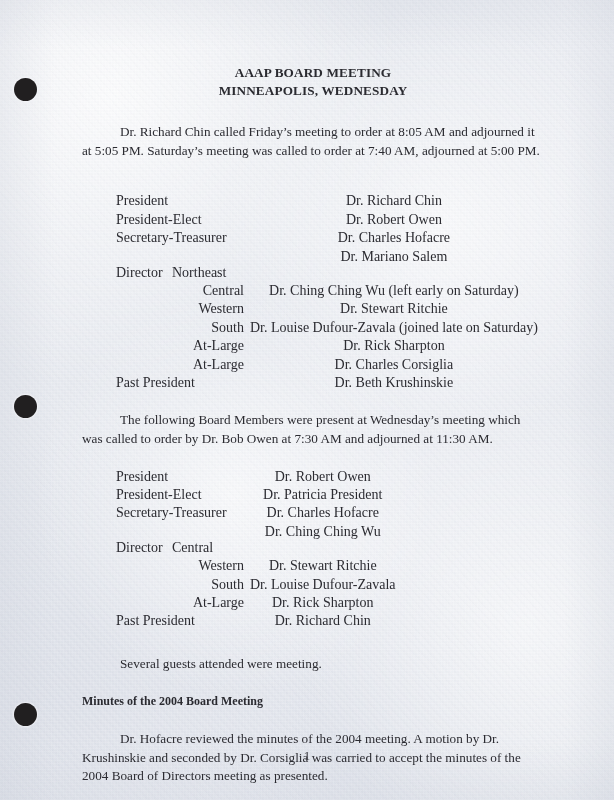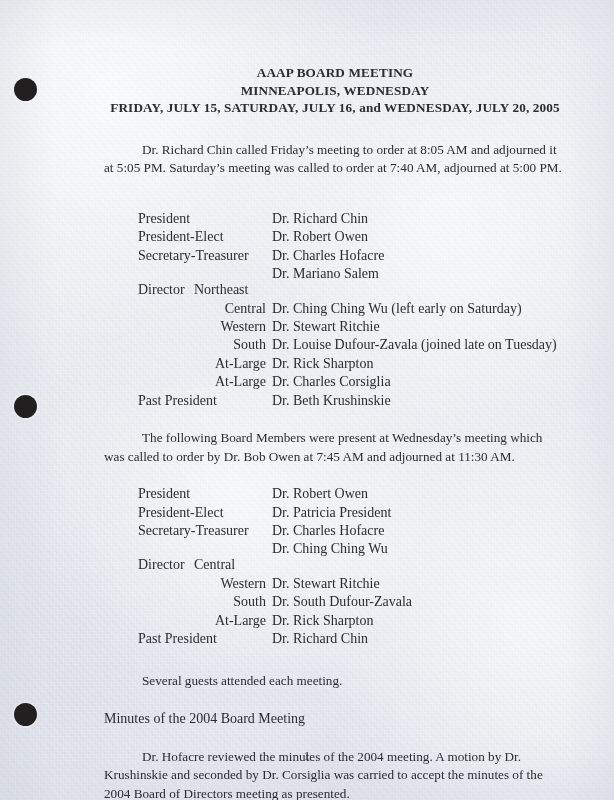--- a/index.html
+++ b/index.html
@@ -63,21 +63,21 @@
     background: #211f20;
     box-shadow: 0 0 2px 1px rgba(245,246,249,0.85);
   }
   .punch.h1 { top: 78px; }
   .punch.h2 { top: 395px; }
   .punch.h3 { top: 703px; }
 
   
   .content {
     position: absolute;
-    left: 104px;
+    left: 82px;
     top: 0;
     width: 462px;
     height: 800px;
     font-size: 13.2px;
     line-height: 18.6px;
   }
 
   .title-block {
     text-align: center;
     font-weight: bold;
@@ -92,22 +92,22 @@
     margin: 0;
     text-indent: 38px;
     text-align: left;
   }
   .gap-sm { height: 13px; }
   .gap-md { height: 19px; }
   .gap-lg { height: 24px; }
 
   h2.heading {
     margin: 0;
-    font-size: 14px;
-    font-weight: normal;
+    font-size: 12px;
+    font-weight: bold;
     line-height: 18.6px;
     text-indent: 0;
   }
 
   
   table.roster {
     border-collapse: collapse;
     margin-left: 34px;
     font-size: 14px;
     line-height: 18.4px;
@@ -123,21 +123,21 @@
   }
   td.role.indent-region {
     text-align: right;
     padding-right: 6px;
   }
   td.role .dir-word {
     display: inline-block;
     width: 56px;
     margin-top: 16px;
   }
-  td.person { padding-left: 4px; }
+  td.person { padding-left: 4px; text-align: center; }
 
   
   .folio {
     position: absolute;
     left: 0;
     top: 748px;
     width: 614px;
     text-align: center;
     font-size: 13px;
     color: #3a3a41;
@@ -153,21 +153,20 @@
 
   <div class="punch h1"></div>
   <div class="punch h2"></div>
   <div class="punch h3"></div>
 
   <div class="content">
 
     <div class="title-block">
       <span class="tline">AAAP BOARD MEETING</span>
       <span class="tline">MINNEAPOLIS, WEDNESDAY</span>
-      <span class="tline wide">FRIDAY, JULY 15, SATURDAY, JULY 16, and WEDNESDAY, JULY 20, 2005</span>
     </div>
 
     <div class="gap-lg"></div>
 
     <p class="para">Dr. Richard Chin called Friday’s meeting to order at 8:05 AM and adjourned it at 5:05 PM.  Saturday’s meeting was called to order at 7:40 AM, adjourned at 5:00 PM.</p>
 
     <div class="gap-md"></div>
 
 
     <div class="gap-sm"></div>
@@ -193,40 +192,40 @@
           <tr>
             <td class="role indent-region">Central</td>
             <td class="person">Dr. Ching Ching Wu (left early on Saturday)</td>
           </tr>
           <tr>
             <td class="role indent-region">Western</td>
             <td class="person">Dr. Stewart Ritchie</td>
           </tr>
           <tr>
             <td class="role indent-region">South</td>
-            <td class="person">Dr. Louise Dufour-Zavala (joined late on Tuesday)</td>
+            <td class="person">Dr. Louise Dufour-Zavala (joined late on Saturday)</td>
           </tr>
           <tr>
             <td class="role indent-region">At-Large</td>
             <td class="person">Dr. Rick Sharpton</td>
           </tr>
           <tr>
             <td class="role indent-region">At-Large</td>
             <td class="person">Dr. Charles Corsiglia</td>
           </tr>
           <tr>
             <td class="role">Past President</td>
             <td class="person">Dr. Beth Krushinskie</td>
           </tr>
         </tbody>
     </table>
 
     <div class="gap-md"></div>
 
-    <p class="para">The following Board Members were present at Wednesday’s meeting which was called to order by Dr. Bob Owen at 7:45 AM and adjourned at 11:30 AM.</p>
+    <p class="para">The following Board Members were present at Wednesday’s meeting which was called to order by Dr. Bob Owen at 7:30 AM and adjourned at 11:30 AM.</p>
 
     <div class="gap-md"></div>
 
     <table class="roster">
       <tbody>
           <tr>
             <td class="role">President</td>
             <td class="person">Dr. Robert Owen</td>
           </tr>
           <tr>
@@ -240,36 +239,36 @@
           <tr>
             <td class="role"><span class="dir-word">Director</span><span>Central</span></td>
             <td class="person">Dr. Ching Ching Wu</td>
           </tr>
           <tr>
             <td class="role indent-region">Western</td>
             <td class="person">Dr. Stewart Ritchie</td>
           </tr>
           <tr>
             <td class="role indent-region">South</td>
-            <td class="person">Dr. South Dufour-Zavala</td>
+            <td class="person">Dr. Louise Dufour-Zavala</td>
           </tr>
           <tr>
             <td class="role indent-region">At-Large</td>
             <td class="person">Dr. Rick Sharpton</td>
           </tr>
           <tr>
             <td class="role">Past President</td>
             <td class="person">Dr. Richard Chin</td>
           </tr>
         </tbody>
     </table>
 
     <div class="gap-lg"></div>
 
-    <p class="para">Several guests attended each meeting.</p>
+    <p class="para">Several guests attended were meeting.</p>
 
     <div class="gap-md"></div>
 
     <h2 class="heading">Minutes of the 2004 Board Meeting</h2>
 
     <div class="gap-md"></div>
 
     <p class="para">Dr. Hofacre reviewed the minutes of the 2004 meeting.  A motion by Dr. Krushinskie and seconded by Dr. Corsiglia was carried to accept the minutes of the 2004 Board of Directors meeting as presented.</p>
 
   </div>

